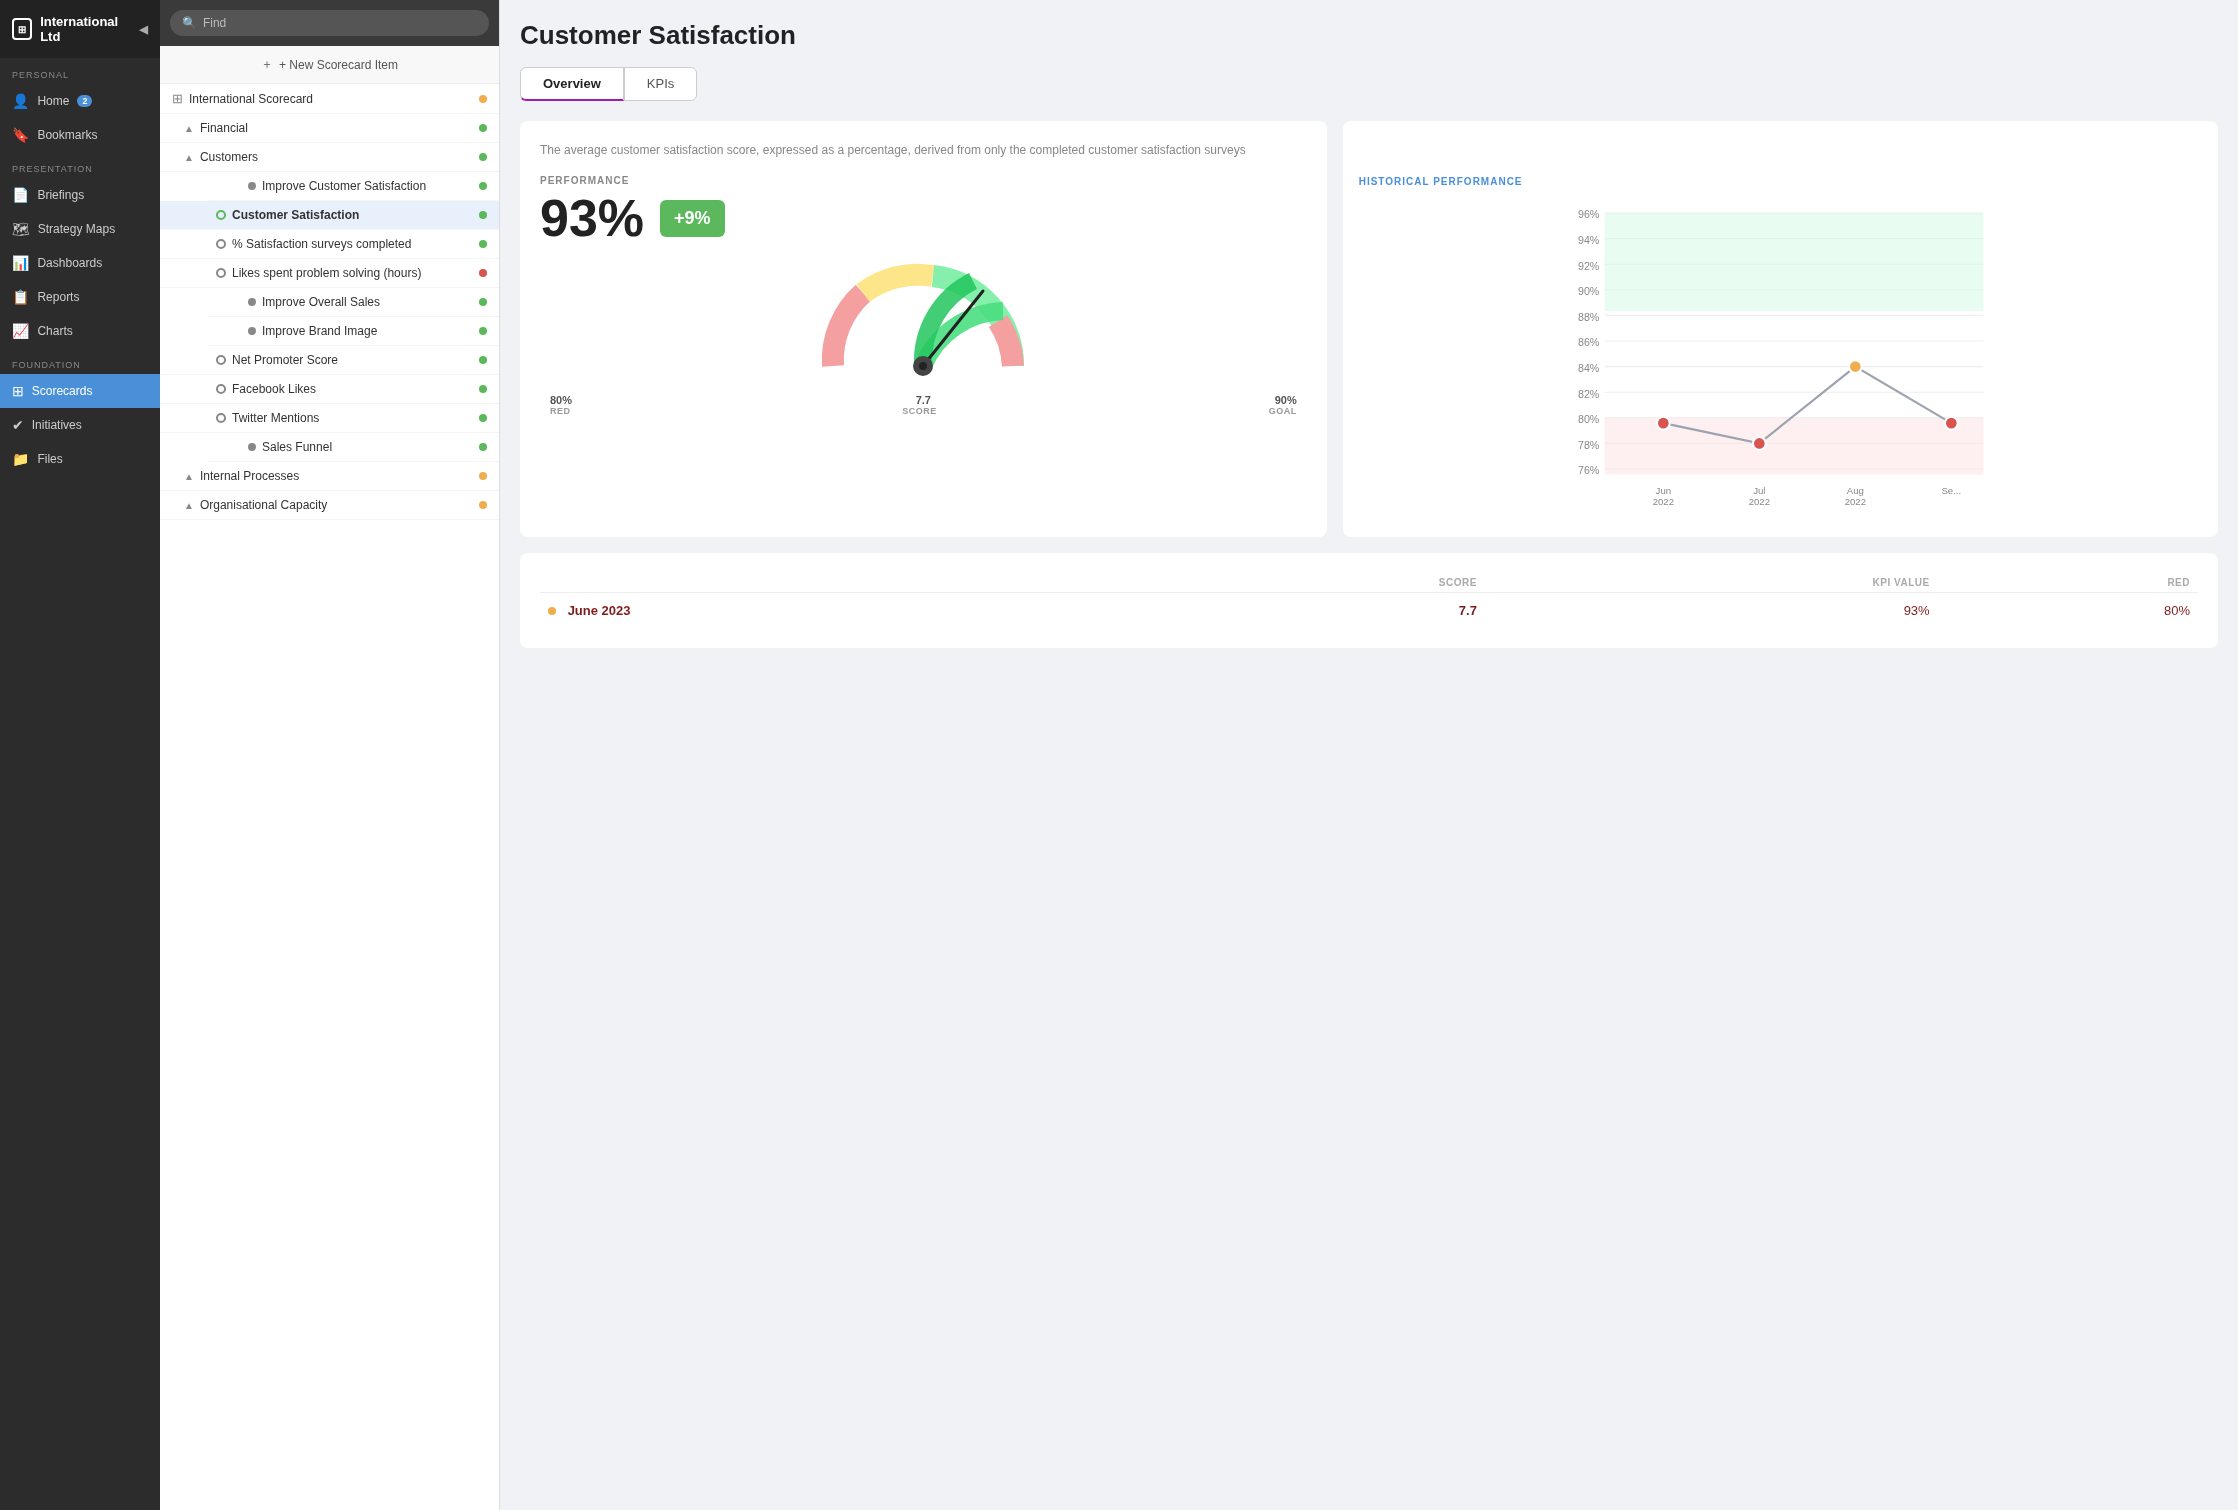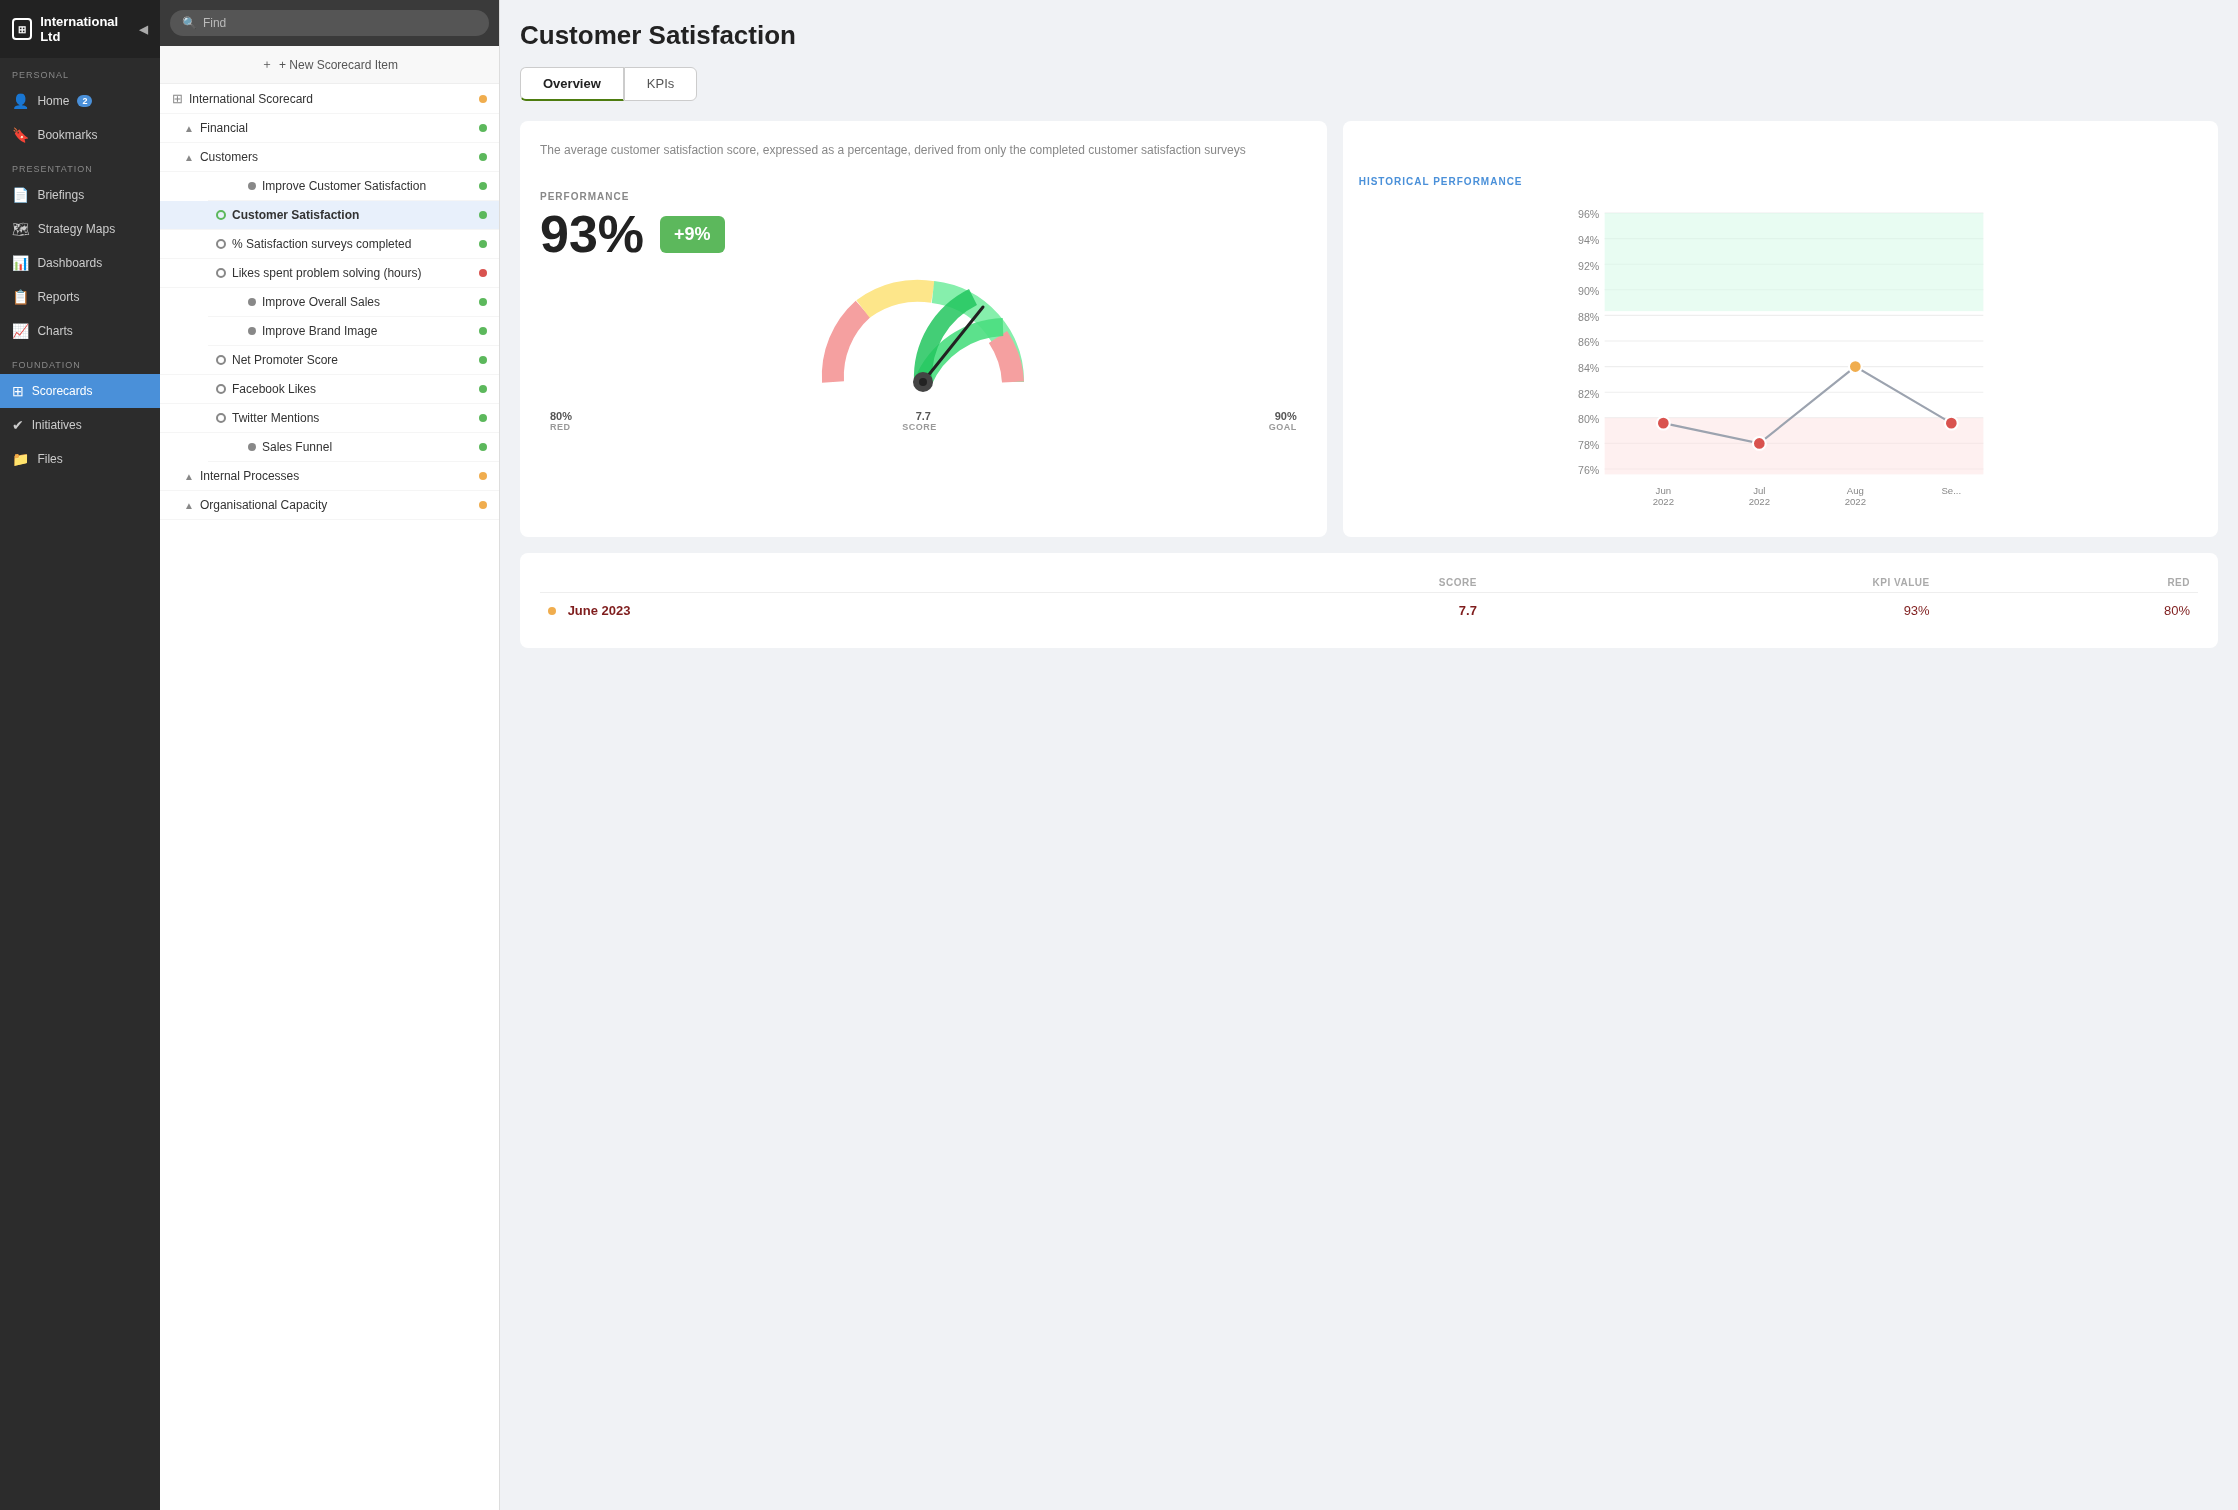--- a/index.html
+++ b/index.html
@@ -148,40 +148,40 @@
       padding: 8px 22px;
       border: 1px solid #ccc;
       background: #fff;
       font-size: 13px;
       cursor: pointer;
       font-weight: 500;
       color: #555;
     }
     .tab:first-child { border-radius: 6px 0 0 6px; }
     .tab:last-child { border-radius: 0 6px 6px 0; }
-    .tab.active { background: #fff; color: #222; font-weight: 700; border-bottom: 2px solid #4d7c0f; }
+    .tab.active { background: #fff; color: #222; font-weight: 700; border-bottom: 2px solid #a21caf; }
 
     .content-row {
       display: flex;
       gap: 16px;
       margin-bottom: 16px;
     }
 
     
     .overview-card {
       background: #fff;
       border-radius: 8px;
       padding: 20px;
       flex: 1;
       min-width: 0;
     }
     .card-desc {
       font-size: 12px;
       color: #888;
-      margin-bottom: 32px;
+      margin-bottom: 16px;
       line-height: 1.5;
     }
     .performance-label {
       font-size: 10px;
       font-weight: 700;
       letter-spacing: 1px;
       color: #888;
       margin-bottom: 6px;
     }
     .performance-row {

